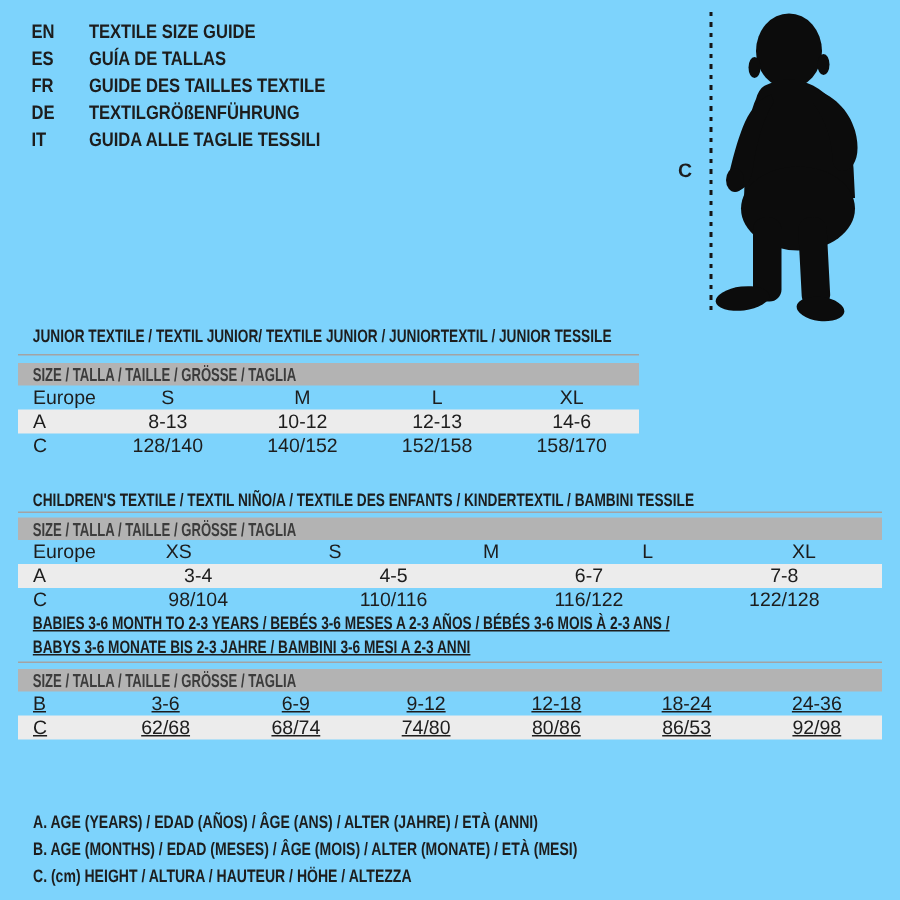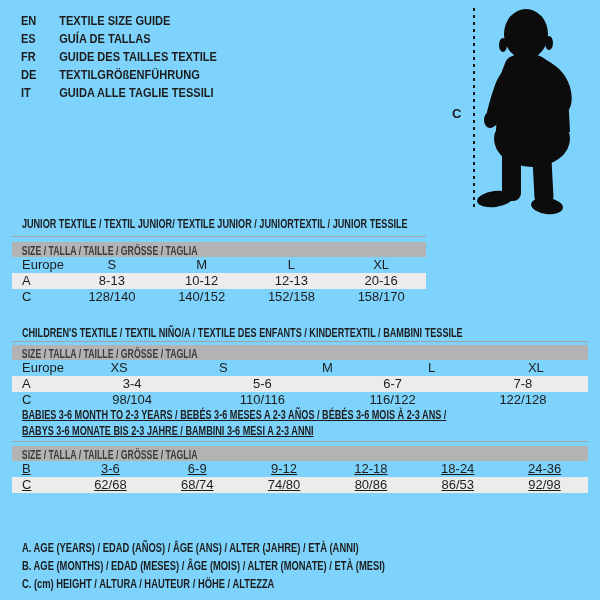--- a/index.html
+++ b/index.html
@@ -95,21 +95,21 @@
           <span class="t-cell">S</span>
           <span class="t-cell">M</span>
           <span class="t-cell">L</span>
           <span class="t-cell">XL</span>
         </div>
         <div class="t-row" style="background: rgb(236, 236, 236);">
           <span class="t-label">A</span>
           <span class="t-cell">8-13</span>
           <span class="t-cell">10-12</span>
           <span class="t-cell">12-13</span>
-          <span class="t-cell">20-16</span>
+          <span class="t-cell">14-6</span>
         </div>
         <div class="t-row">
           <span class="t-label">C</span>
           <span class="t-cell">128/140</span>
           <span class="t-cell">140/152</span>
           <span class="t-cell">152/158</span>
           <span class="t-cell">158/170</span>
         </div>
       </div>
       <div class="table-block" style="top: 325px; width: 576px;">
@@ -122,21 +122,21 @@
           <span class="t-label">Europe</span>
           <span class="t-cell">XS</span>
           <span class="t-cell">S</span>
           <span class="t-cell">M</span>
           <span class="t-cell">L</span>
           <span class="t-cell">XL</span>
         </div>
         <div class="t-row" style="background: rgb(236, 236, 236);">
           <span class="t-label">A</span>
           <span class="t-cell">3-4</span>
-          <span class="t-cell">5-6</span>
+          <span class="t-cell">4-5</span>
           <span class="t-cell">6-7</span>
           <span class="t-cell">7-8</span>
         </div>
         <div class="t-row">
           <span class="t-label">C</span>
           <span class="t-cell">98/104</span>
           <span class="t-cell">110/116</span>
           <span class="t-cell">116/122</span>
           <span class="t-cell">122/128</span>
         </div>

